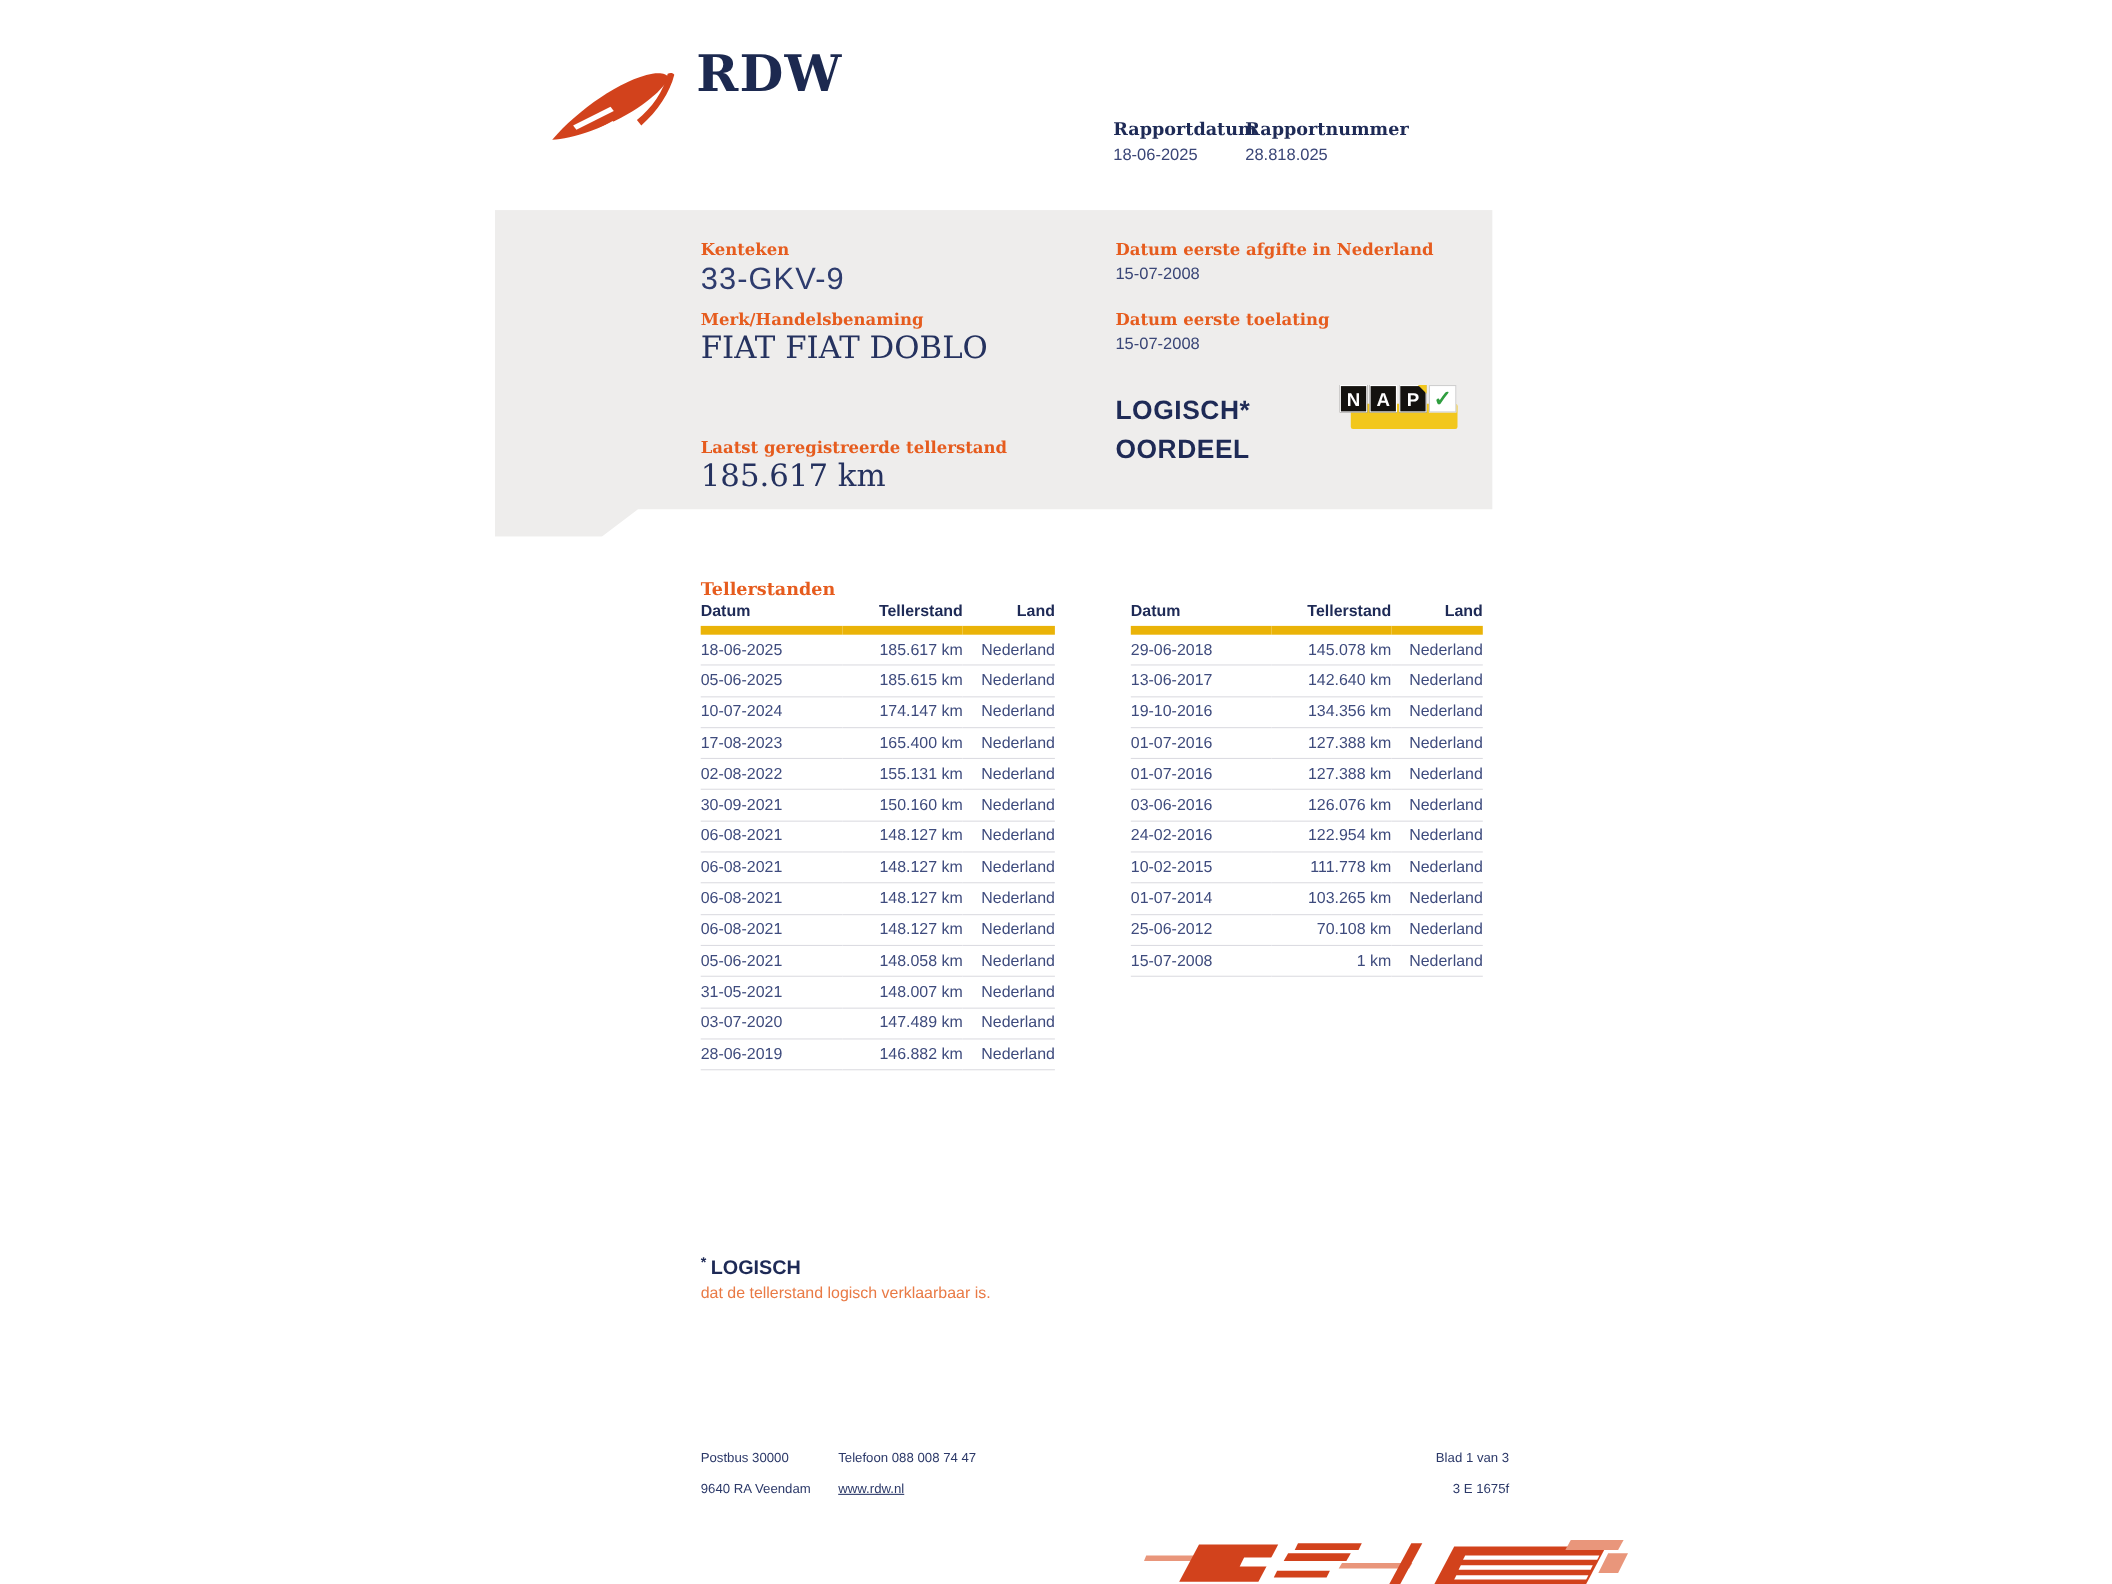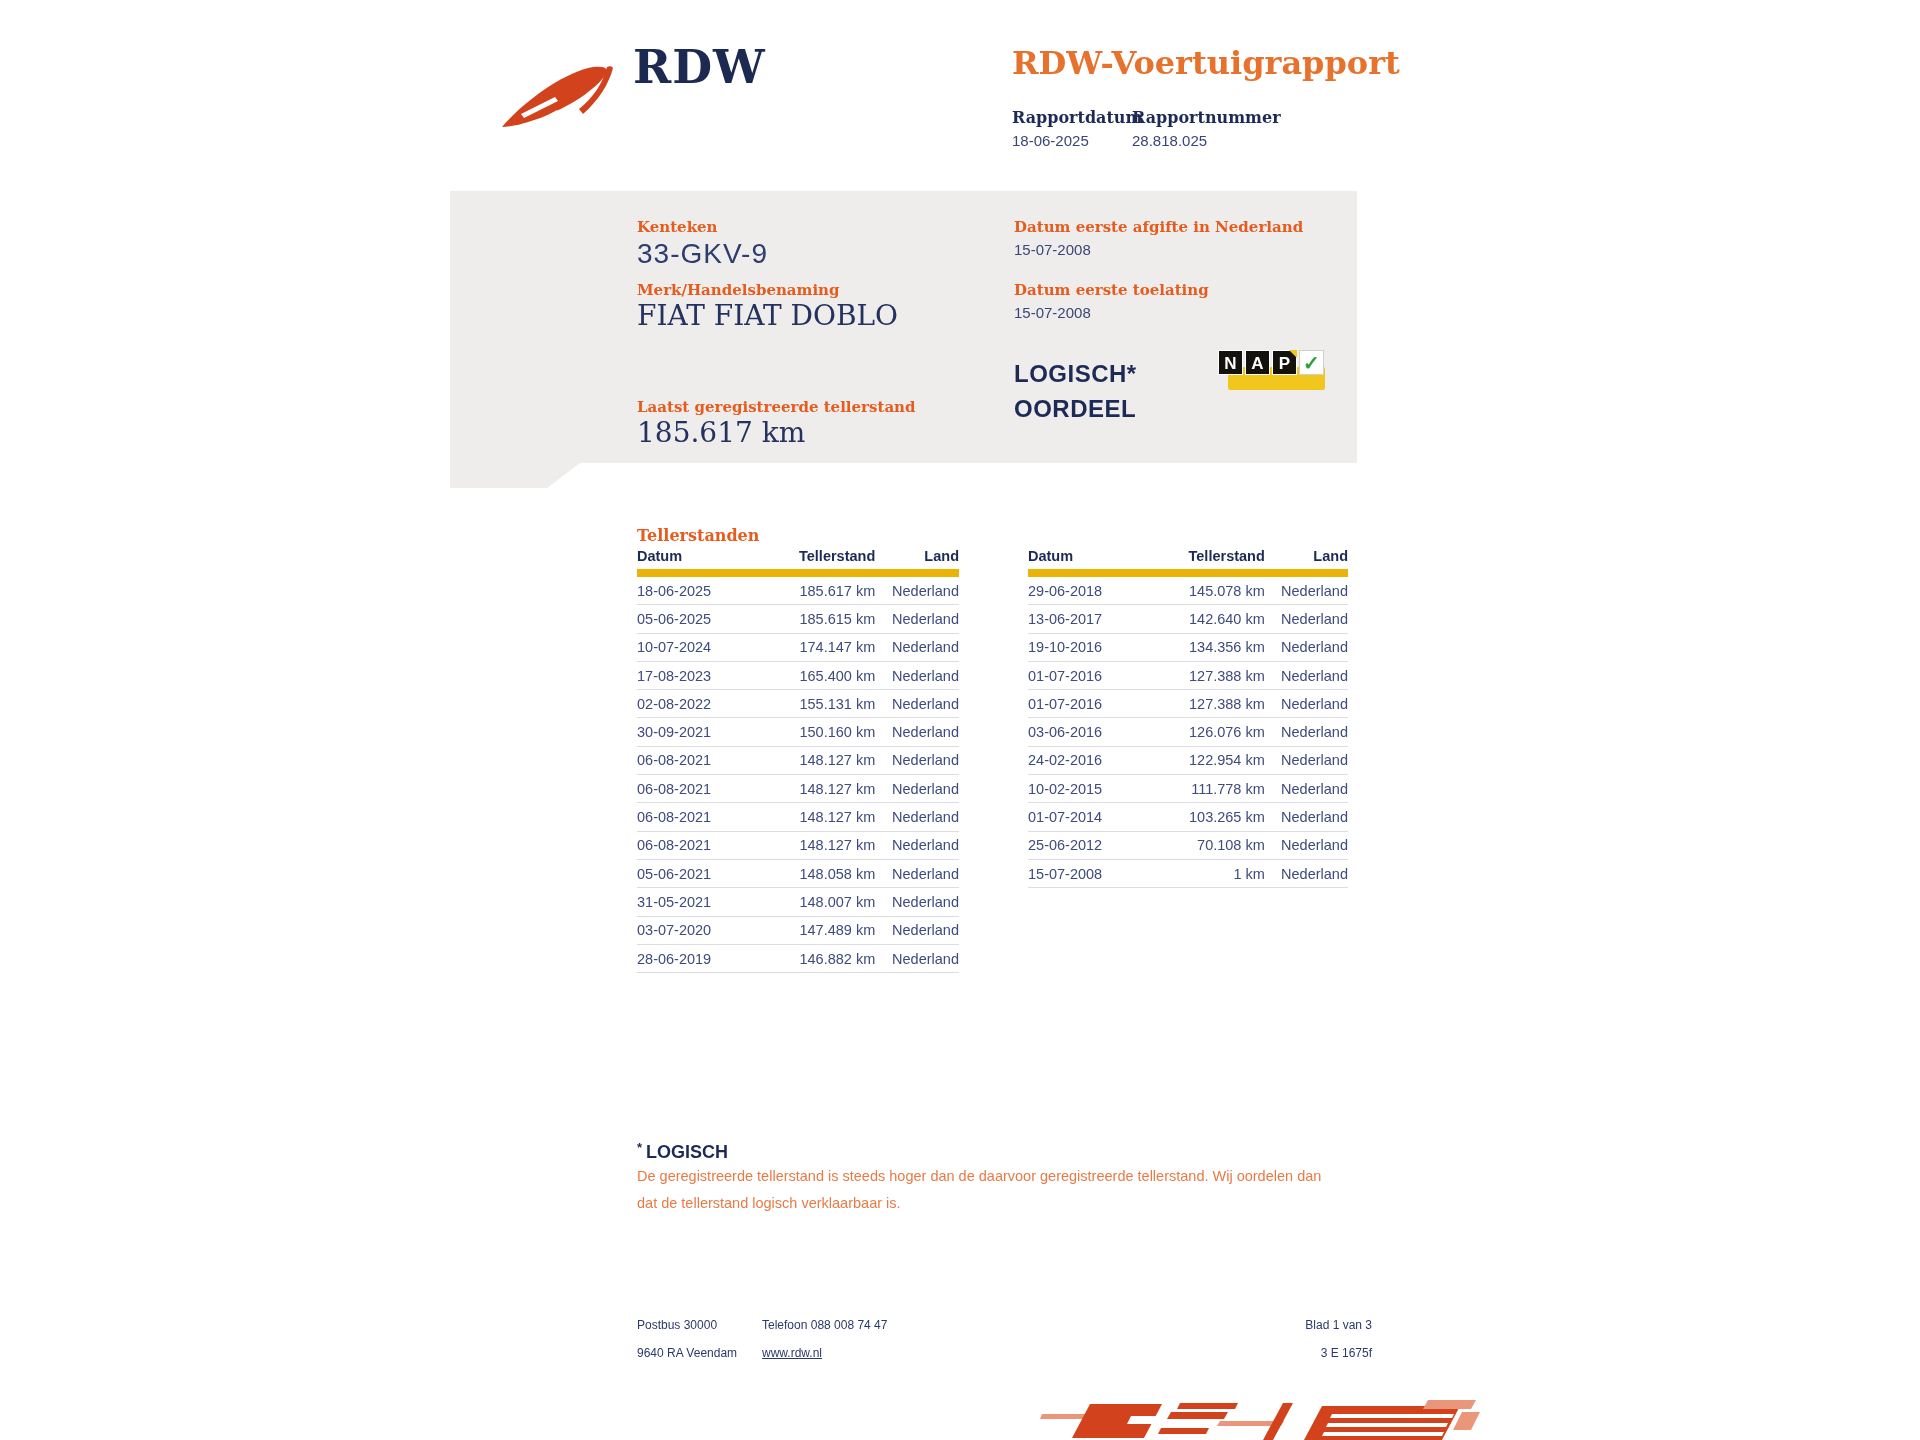--- a/index.html
+++ b/index.html
@@ -72,21 +72,20 @@
 
 <div class="page">
 
   <svg class="feather" viewBox="0 0 125 75">
     <path d="M5,69 C28,42 68,14 96,9 C104,8 109,9 110,12 C110,18 99,29 83,40 C57,57 22,69 5,69 Z" fill="#d2421c"></path>
     <path d="M116,10 C112,26 101,43 86,56 L82,51 C96,40 106,25 110,9 C112,8 115,8 116,10 Z" fill="#d2421c"></path>
     <polygon points="24,56 58,39 61,43 27,60" fill="#ffffff"></polygon>
     <polygon points="40,63 60,52 62,55 42,66" fill="#ffffff"></polygon>
   </svg>
   <div class="brand">RDW</div>
-  <div class="doc-title">RDW-Voertuigrapport</div>
   <div class="meta-label mx1">Rapportdatum</div>
   <div class="meta-label mx2">Rapportnummer</div>
   <div class="meta-value mx1">18-06-2025</div>
   <div class="meta-value mx2">28.818.025</div>
 
   <div class="panel"></div>
 
   <div class="f-label" style="left:637px;top:218px;">Kenteken</div>
   <div class="v-plate">33-GKV-9</div>
   <div class="f-label" style="left:637px;top:281px;">Merk/Handelsbenaming</div>
@@ -269,21 +268,20 @@
         <tr>
           <td class="al">15-07-2008</td>
           <td class="ar">1 km</td>
           <td class="ar">Nederland</td>
         </tr>
       </tbody>
   </table>
 
   <div class="fn-head"><span class="fn-ast">*</span><span>LOGISCH</span></div>
   <div class="fn-text">
-    <div>De geregistreerde tellerstand is steeds hoger dan de daarvoor geregistreerde tellerstand. Wij oordelen dan</div>
     <div>dat de tellerstand logisch verklaarbaar is.</div>
   </div>
 
   <div class="foot" style="left:637px;top:1318px;">Postbus 30000</div>
   <div class="foot" style="left:637px;top:1346px;">9640 RA Veendam</div>
   <div class="foot" style="left:762px;top:1318px;">Telefoon 088 008 74 47</div>
   <div class="foot" style="left:762px;top:1346px;text-decoration:underline;">www.rdw.nl</div>
   <div class="foot fr" style="left:1172px;top:1318px;">Blad 1 van 3</div>
   <div class="foot fr" style="left:1172px;top:1346px;">3 E 1675f</div>
 

